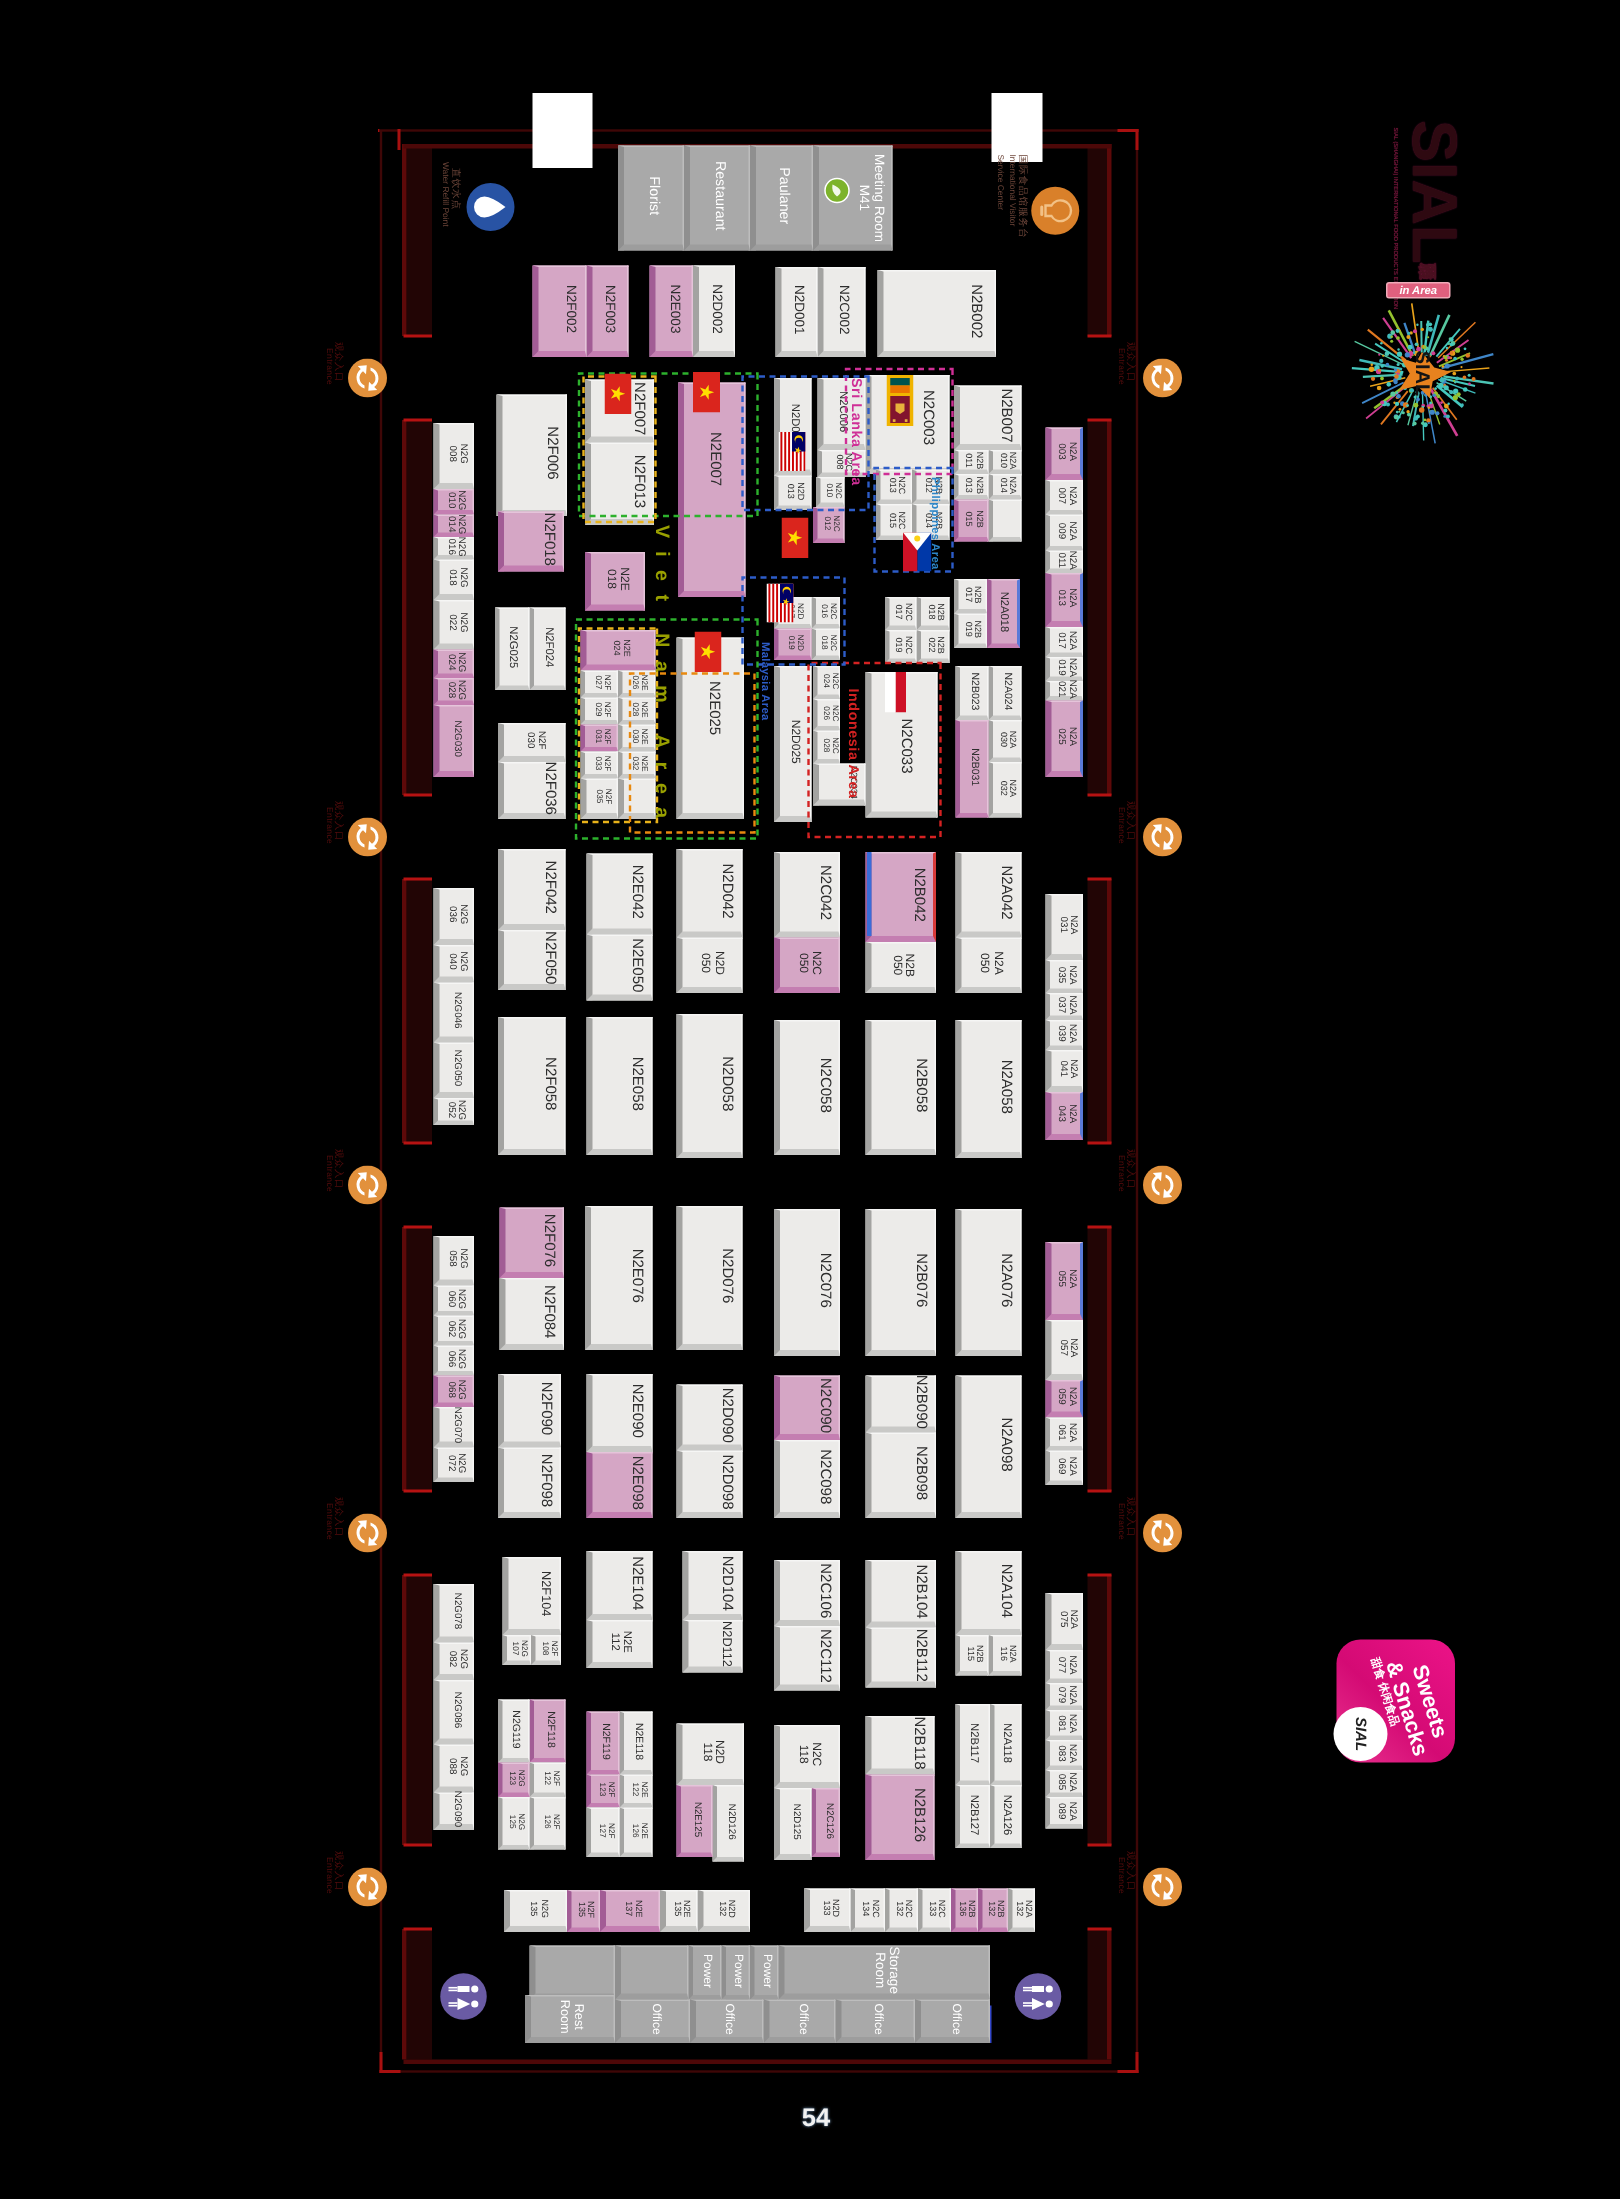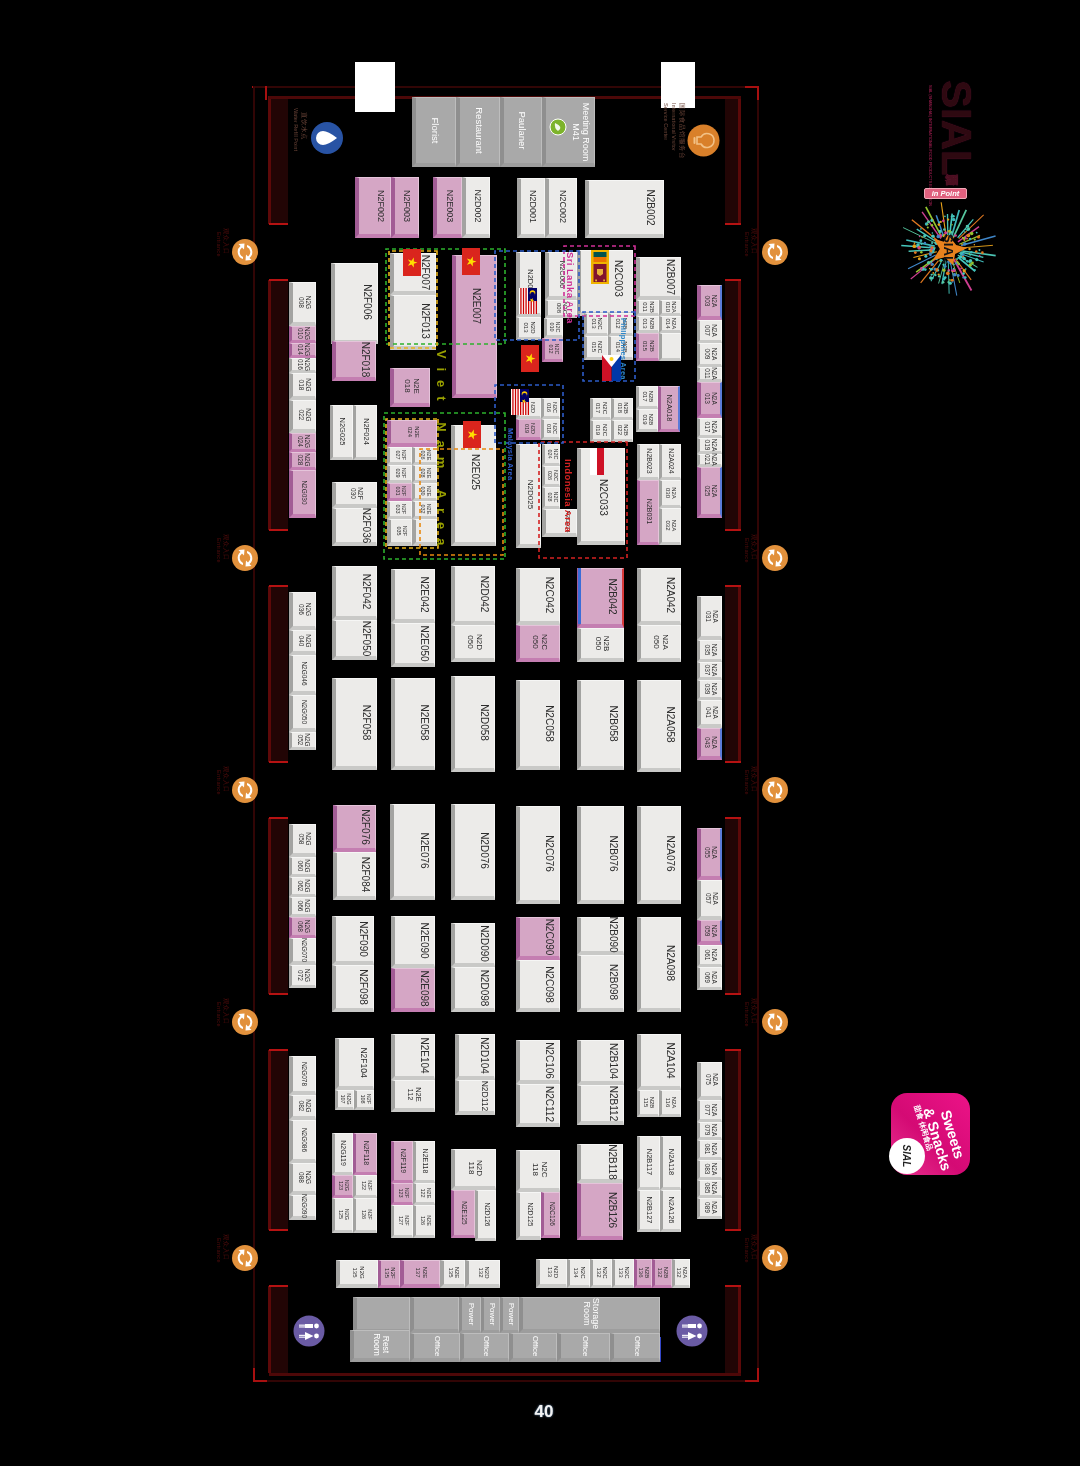--- a/index.html
+++ b/index.html
@@ -1067,14 +1067,14 @@
     </svg>
 
 <div style="position:absolute;left:1093px;top:110px;width:82px;height:79px;background:linear-gradient(135deg,#ec1388 0%,#d40a74 55%,#e9338f 100%);border-radius:16px;overflow:hidden;">
 <div style="position:absolute;left:6px;top:10px;width:76px;color:#fff;font-size:14.5px;font-weight:bold;line-height:1.08;transform:rotate(-17deg);text-align:center;">Sweets<br>&amp; Snacks</div>
 <div style="position:absolute;left:-2px;top:42px;width:74px;color:#fff;font-size:7.5px;font-weight:bold;transform:rotate(-17deg);text-align:center;">甜食 休闲食品</div>
 </div>
 
 <div style="position:absolute;left:1138px;top:155px;width:36px;height:36px;background:#fff;border-radius:50%;display:flex;align-items:center;justify-content:center;color:#222;font-weight:bold;font-size:10px;font-style:italic;">SIAL</div>
 </div>
 
-<div style="position:absolute;left:924px;top:188px;width:43px;height:11px;background:#e0607e;border:1px solid #efaab8;border-radius:2px;color:#fff;font-size:7.5px;font-weight:bold;font-style:italic;display:flex;align-items:center;justify-content:center;">in Point</div>
-
-<div style="position:absolute;left:524px;top:1402px;width:40px;text-align:center;color:#f2f2f2;font-size:17px;font-weight:bold;text-shadow:0 0 2px #7aa0c8;">40</div>
+<div style="position:absolute;left:924px;top:188px;width:43px;height:11px;background:#e0607e;border:1px solid #efaab8;border-radius:2px;color:#fff;font-size:7.5px;font-weight:bold;font-style:italic;display:flex;align-items:center;justify-content:center;">in Area</div>
+
+<div style="position:absolute;left:524px;top:1402px;width:40px;text-align:center;color:#f2f2f2;font-size:17px;font-weight:bold;text-shadow:0 0 2px #7aa0c8;">54</div>
 </body></html>

